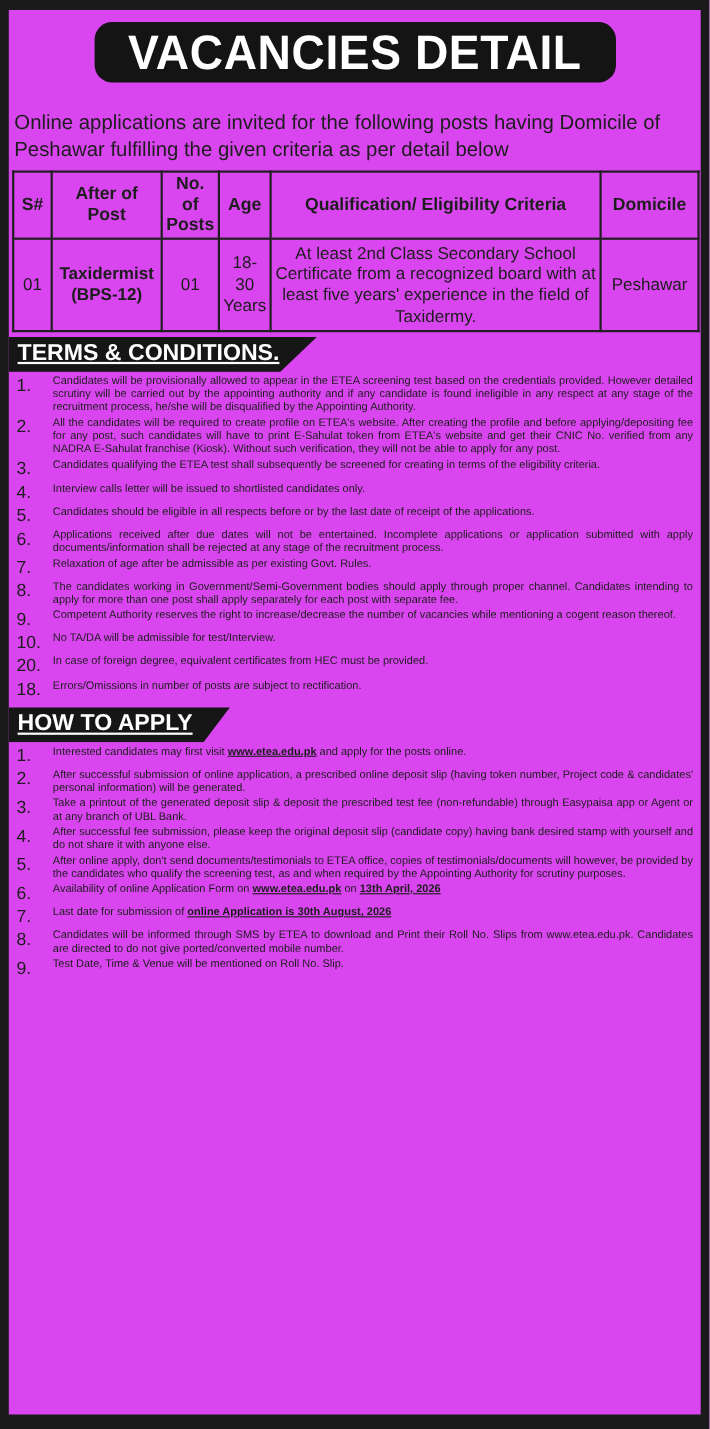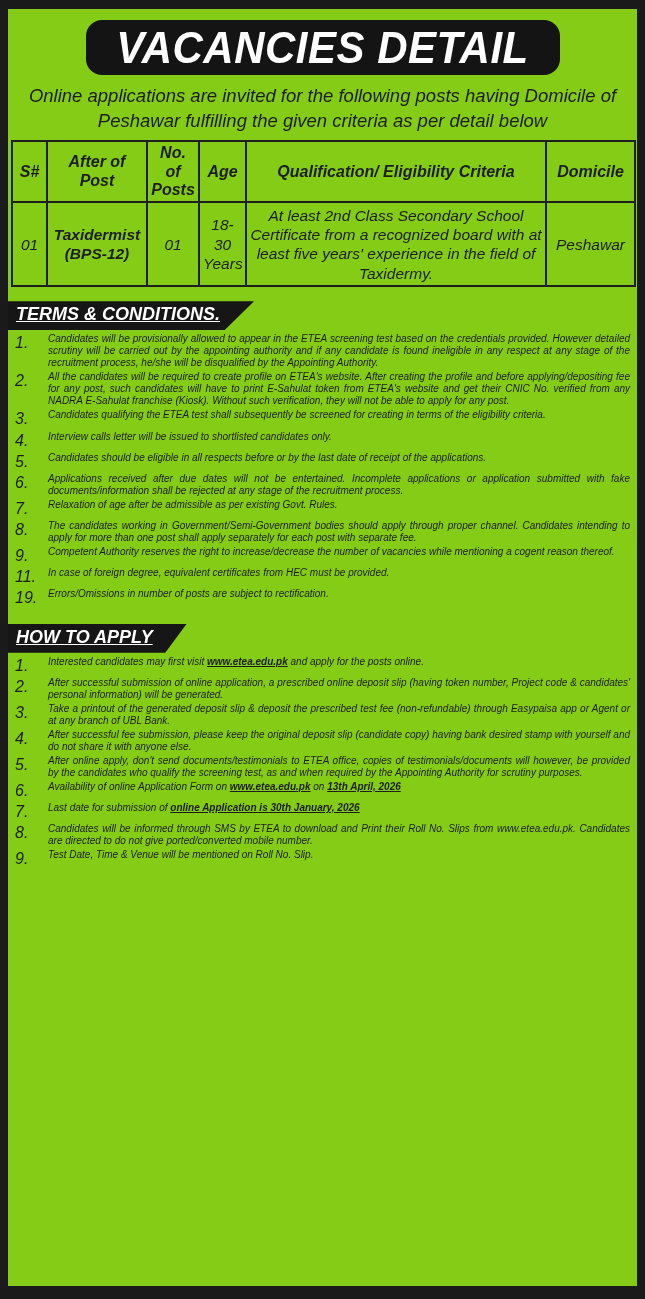--- a/index.html
+++ b/index.html
@@ -1,63 +1,62 @@
 <!DOCTYPE html>
 <html><head>
 <meta charset="utf-8">
 <style>
   html,body { margin:0; padding:0; background:#c9c9c7; }
   .page {
     position:relative;
     width:645px; height:1299px;
     box-sizing:border-box;
-    background:#84cc16;
+    background:#d946ef;
     border:8px solid #1a1a1a;
     border-top-width:9px;
     border-bottom-width:13px;
     font-family:"Liberation Sans", sans-serif;
     color:#1d1d1d;
     overflow:hidden;
     margin:0 auto;
-    font-style:italic;
   }
   .title-banner {
     width:474px; height:55px;
     margin:11px auto 0 auto;
     background:#141414;
     border-radius:16px;
     display:flex; align-items:center; justify-content:center;
   }
   .title-banner span {
     color:#ffffff; font-size:42px; font-weight:bold; letter-spacing:0.5px;
     transform:scaleY(1.05); white-space:nowrap;
   }
   .intro {
     font-size:18.5px; line-height:1.33;
-    margin:9px 5px 7px 5px; text-align:center;
+    margin:24px 5px 7px 5px; text-align:left;
   }
   table.vacancy-table {
     width:623px; margin:0 3px; border-collapse:collapse; table-layout:fixed;
   }
   .vacancy-table th, .vacancy-table td {
     border:2px solid #1f1f1f; text-align:center; vertical-align:middle;
     padding:2px 3px; overflow:hidden;
   }
   .vacancy-table th { font-size:16px; font-weight:bold; height:40px; line-height:1.15; }
   .vacancy-table td { font-size:15.5px; height:78px; line-height:1.25; }
   .col-sno{width:35px;} .col-post{width:100px;} .col-num{width:52px;}
   .col-age{width:47px;} .col-qual{width:300px;} .col-dom{width:89px;}
   .post-cell { font-weight:bold; }
   .section-banner {
     display:inline-block;
     background:#161616; color:#ffffff;
-    font-weight:bold; font-size:18px;
+    font-weight:bold; font-size:21px;
     padding:3px 34px 5px 8px;
     clip-path:polygon(0 0, 100% 0, 88% 100%, 0 100%);
-    margin:14px 0 3px 0;
+    margin:4px 0 3px 0;
   }
   .section-banner span { text-decoration:underline; }
   .list { margin:0 5px 0 7px; }
   .list-item { display:flex; margin-bottom:2px; }
   .item-num { flex:0 0 33px; font-size:16px; line-height:1.2; }
   .item-text {
     flex:1; text-align:justify; font-size:10px; line-height:1.2;
     padding-right:2px;
   }
   .seg-b { font-weight:bold; }
@@ -126,40 +125,44 @@
       <div class="list-item">
         <div class="item-num">4.</div>
         <div class="item-text"><span>Interview calls letter will be issued to shortlisted candidates only.</span></div>
       </div>
       <div class="list-item">
         <div class="item-num">5.</div>
         <div class="item-text"><span>Candidates should be eligible in all respects before or by the last date of receipt of the applications.</span></div>
       </div>
       <div class="list-item">
         <div class="item-num">6.</div>
-        <div class="item-text"><span>Applications received after due dates will not be entertained. Incomplete applications or application submitted with fake documents/information shall be rejected at any stage of the recruitment process.</span></div>
+        <div class="item-text"><span>Applications received after due dates will not be entertained. Incomplete applications or application submitted with apply documents/information shall be rejected at any stage of the recruitment process.</span></div>
       </div>
       <div class="list-item">
         <div class="item-num">7.</div>
         <div class="item-text"><span>Relaxation of age after be admissible as per existing Govt. Rules.</span></div>
       </div>
       <div class="list-item">
         <div class="item-num">8.</div>
         <div class="item-text"><span>The candidates working in Government/Semi-Government bodies should apply through proper channel. Candidates intending to apply for more than one post shall apply separately for each post with separate fee.</span></div>
       </div>
       <div class="list-item">
         <div class="item-num">9.</div>
         <div class="item-text"><span>Competent Authority reserves the right to increase/decrease the number of vacancies while mentioning a cogent reason thereof.</span></div>
       </div>
       <div class="list-item">
-        <div class="item-num">11.</div>
+        <div class="item-num">10.</div>
+        <div class="item-text"><span>No TA/DA will be admissible for test/Interview.</span></div>
+      </div>
+      <div class="list-item">
+        <div class="item-num">20.</div>
         <div class="item-text"><span>In case of foreign degree, equivalent certificates from HEC must be provided.</span></div>
       </div>
       <div class="list-item">
-        <div class="item-num">19.</div>
+        <div class="item-num">18.</div>
         <div class="item-text"><span>Errors/Omissions in number of posts are subject to rectification.</span></div>
       </div>
     </div>
 
   <div>
     <div class="section-banner">
       <span>HOW TO APPLY</span>
     </div>
   </div>
   <div class="list">
@@ -182,21 +185,21 @@
       <div class="list-item">
         <div class="item-num">5.</div>
         <div class="item-text"><span>After online apply, don't send documents/testimonials to ETEA office, copies of testimonials/documents will however, be provided by the candidates who qualify the screening test, as and when required by the Appointing Authority for scrutiny purposes.</span></div>
       </div>
       <div class="list-item">
         <div class="item-num">6.</div>
         <div class="item-text"><span>Availability of online Application Form on </span><span class="seg-b seg-u">www.etea.edu.pk</span><span> on </span><span class="seg-b seg-u">13th April, 2026</span></div>
       </div>
       <div class="list-item">
         <div class="item-num">7.</div>
-        <div class="item-text"><span>Last date for submission of </span><span class="seg-b seg-u">online Application is 30th January, 2026</span></div>
+        <div class="item-text"><span>Last date for submission of </span><span class="seg-b seg-u">online Application is 30th August, 2026</span></div>
       </div>
       <div class="list-item">
         <div class="item-num">8.</div>
         <div class="item-text"><span>Candidates will be informed through SMS by ETEA to download and Print their Roll No. Slips from www.etea.edu.pk. Candidates are directed to do not give ported/converted mobile number.</span></div>
       </div>
       <div class="list-item">
         <div class="item-num">9.</div>
         <div class="item-text"><span>Test Date, Time &amp; Venue will be mentioned on Roll No. Slip.</span></div>
       </div>
     </div>

